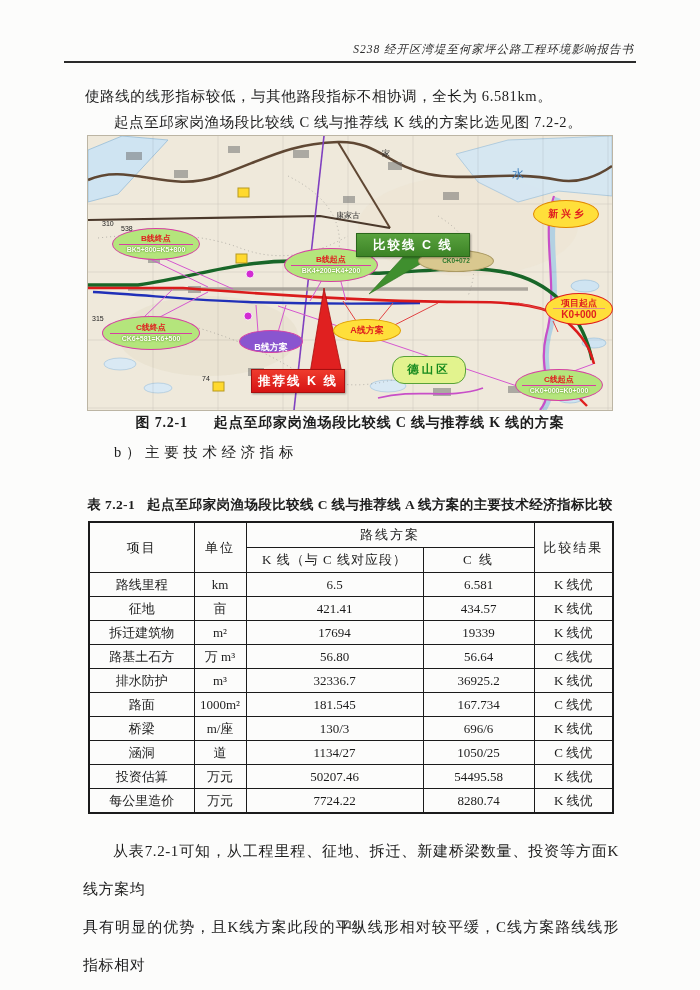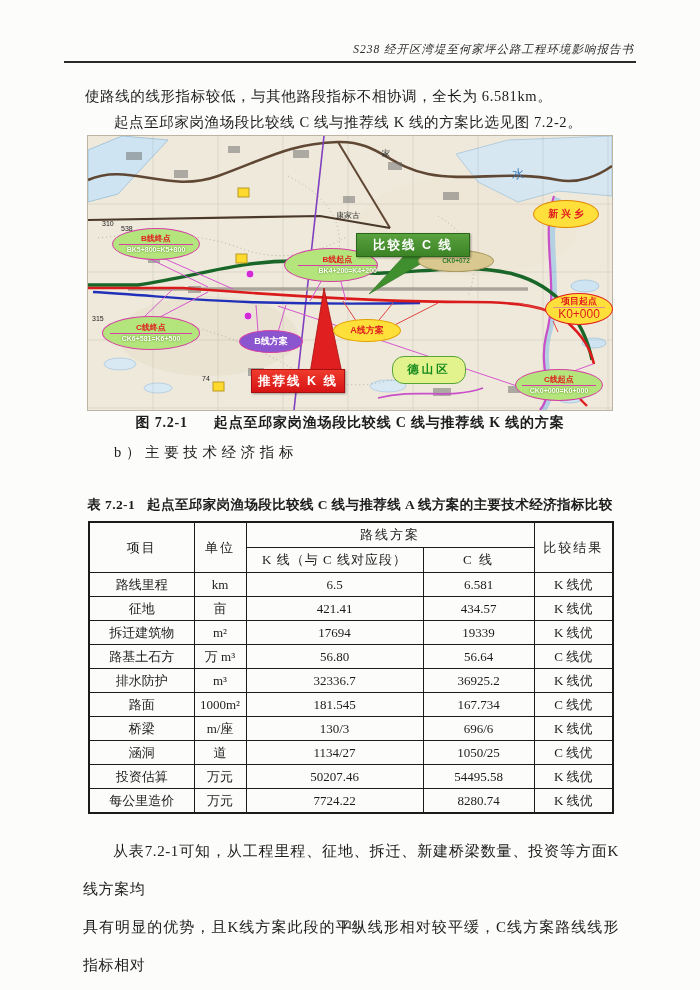--- a/index.html
+++ b/index.html
@@ -169,50 +169,50 @@
     </svg>
 
     <div class="lbl ellipse" style="left:24px;top:92px;width:86px;height:30px;">
       <div class="l1">B线终点</div>
       <div class="l2">BK5+800=K5+800</div>
     </div>
     <div class="lbl ellipse" style="left:14px;top:180px;width:96px;height:32px;">
       <div class="l1">C线终点</div>
       <div class="l2">CK6+581=K6+500</div>
     </div>
-    <div class="lbl ellipse" style="left:196px;top:112px;width:92px;height:32px;align-items:flex-end;">
+    <div class="lbl ellipse" style="left:196px;top:112px;width:92px;height:32px;">
       <div class="l1">B线起点</div>
       <div class="l2">BK4+200=K4+200</div>
     </div>
 
     <div class="lbl tan-ell" style="left:330px;top:114px;width:74px;height:20px;">
       <span>CK0+072</span>
     </div>
     <div class="lbl banner-green" style="left:268px;top:97px;width:112px;height:22px;">
       <span>比较线 C 线</span>
     </div>
     <div class="lbl banner-red" style="left:163px;top:233px;width:92px;height:22px;">
       <span>推荐线 K 线</span>
     </div>
 
-    <div class="lbl" style="left:151px;top:194px;width:62px;height:21px;border-radius:50%;background:#8a55cf;border:1.5px solid #d63fa3;color:#fff;font-weight:bold;font-size:9px;">
+    <div class="lbl" style="left:151px;top:194px;width:62px;height:21px;border-radius:50%;background:#8a55cf;border:1.5px solid #d63fa3;color:#fff;font-weight:bold;font-size:9px;justify-content:flex-end;">
       <span>B线方案</span>
     </div>
     <div class="lbl yellow-ell" style="left:245px;top:183px;width:66px;height:21px;border:1.5px solid #e0a000;color:#e01f1f;font-weight:bold;font-size:9px;">
       <span>A线方案</span>
     </div>
     <div class="lbl deshan" style="left:304px;top:220px;width:72px;height:26px;">
       <span>德山区</span>
     </div>
     <div class="lbl yellow-ell" style="left:445px;top:64px;width:64px;height:26px;border:1.5px solid #e08800;color:#e01f1f;font-weight:bold;font-size:10px;">
       <span>新 兴 乡</span>
     </div>
     <div class="lbl yellow-ell" style="left:457px;top:157px;width:66px;height:30px;border:1.5px solid #e01f1f;">
       <div style="color:#e01f1f;font-weight:bold;font-size:9px;border-bottom:1px solid #e09090;width:80%;">项目起点</div>
-      <div style="color:#e01f1f;font-weight:normal;font-size:12px;">K0+000</div>
+      <div style="color:#e01f1f;font-weight:bold;font-size:10px;">K0+000</div>
     </div>
     <div class="lbl ellipse" style="left:427px;top:233px;width:86px;height:30px;">
       <div class="l1">C线起点</div>
       <div class="l2">CK0+000=K0+000</div>
     </div>
   </div>
 
   <div class="caption" style="top:414px;">
     <span>图 7.2-1</span>
     <span>起点至邱家岗渔场段比较线 C 线与推荐线 K 线的方案</span>

